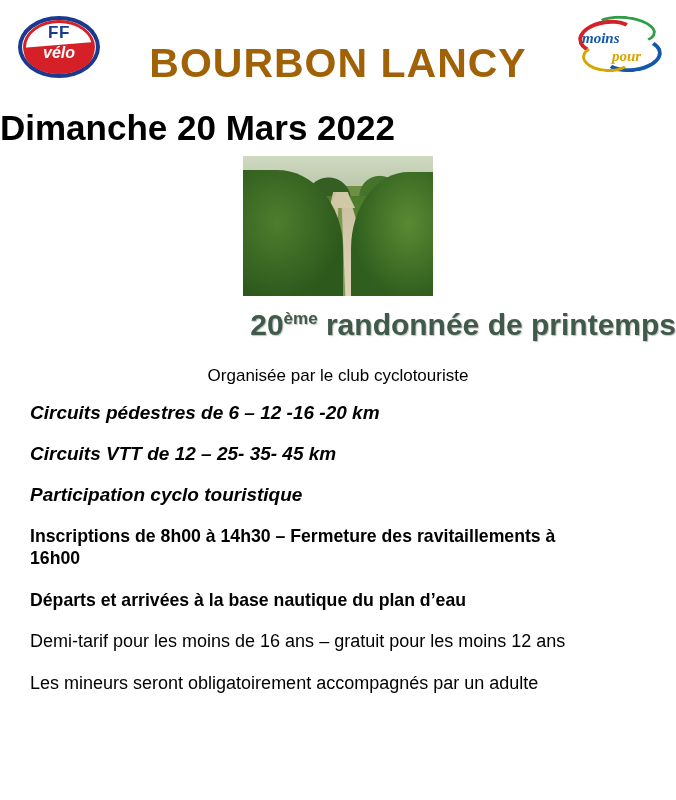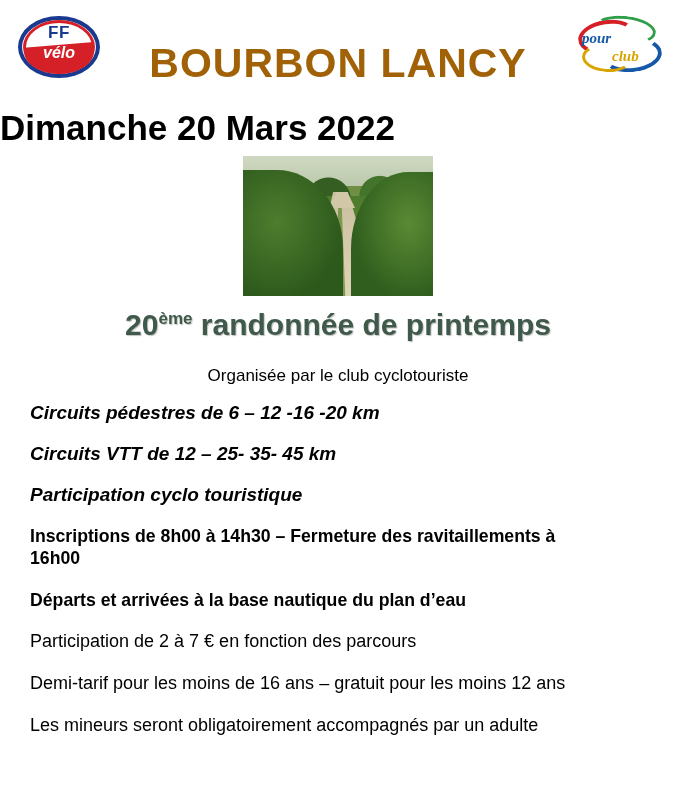--- a/index.html
+++ b/index.html
@@ -229,21 +229,21 @@
     width: 26px; height: 16px;
     background: #d2c8a8;
     clip-path: polygon(30% 0%, 70% 0%, 100% 100%, 0% 100%);
   }
 
   
   .subtitle {
     position: absolute;
     left: 0; top: 300px;
     width: 676px;
-    text-align: center;
+    text-align: right;
     font-family: "Liberation Sans", sans-serif;
     font-weight: bold;
     font-size: 30px;
     color: #3f5a4a;
     text-shadow: 1px 1px 1px rgba(0,0,0,.25);
   }
   .subtitle sup {
     font-size: 17px;
     vertical-align: super;
   }
@@ -299,22 +299,22 @@
     <div class="swoosh"></div>
     <div class="ff-text">FF</div>
     <div class="velo-text">vélo</div>
   </div>
 
   <div class="logo-club">
     <div class="arc arc3"></div>
     <div class="arc arc1"></div>
     <div class="arc arc2"></div>
     <div class="arc arc4"></div>
-    <div class="lbl lbl-club">pour</div>
-    <div class="lbl lbl-cyclo">club</div>
+    <div class="lbl lbl-club">moins</div>
+    <div class="lbl lbl-cyclo">pour</div>
   </div>
 
   <div class="title-main">BOURBON LANCY</div>
   <div class="title-date">Dimanche 20 Mars 2022</div>
 
   <div class="photo">
     <div class="sky"></div>
     <div class="far-trees"></div>
     <div class="grass"></div>
     <div class="path"></div>
@@ -329,18 +329,17 @@
   </div>
 
   <div class="organizer">Organisée par le club cyclotouriste</div>
 
   <div class="details">
     <div class="line italic-bold">Circuits pédestres de 6 – 12 -16 -20 km</div>
     <div class="line italic-bold">Circuits VTT de 12 – 25- 35- 45 km</div>
     <div class="line italic-bold">Participation cyclo touristique</div>
     <div class="line narrow-bold">Inscriptions de 8h00 à 14h30 – Fermeture des ravitaillements à 16h00</div>
     <div class="line narrow-bold">Départs et arrivées à la base nautique du plan d’eau</div>
-    <div class="line plain">Participation de 2 à 7 € en fonction des parcours</div>
     <div class="line plain">Demi-tarif pour les moins de 16 ans – gratuit pour les moins 12 ans</div>
     <div class="line plain">Les mineurs seront obligatoirement accompagnés par un adulte</div>
   </div>
 
 </div>
 
 </body></html>

